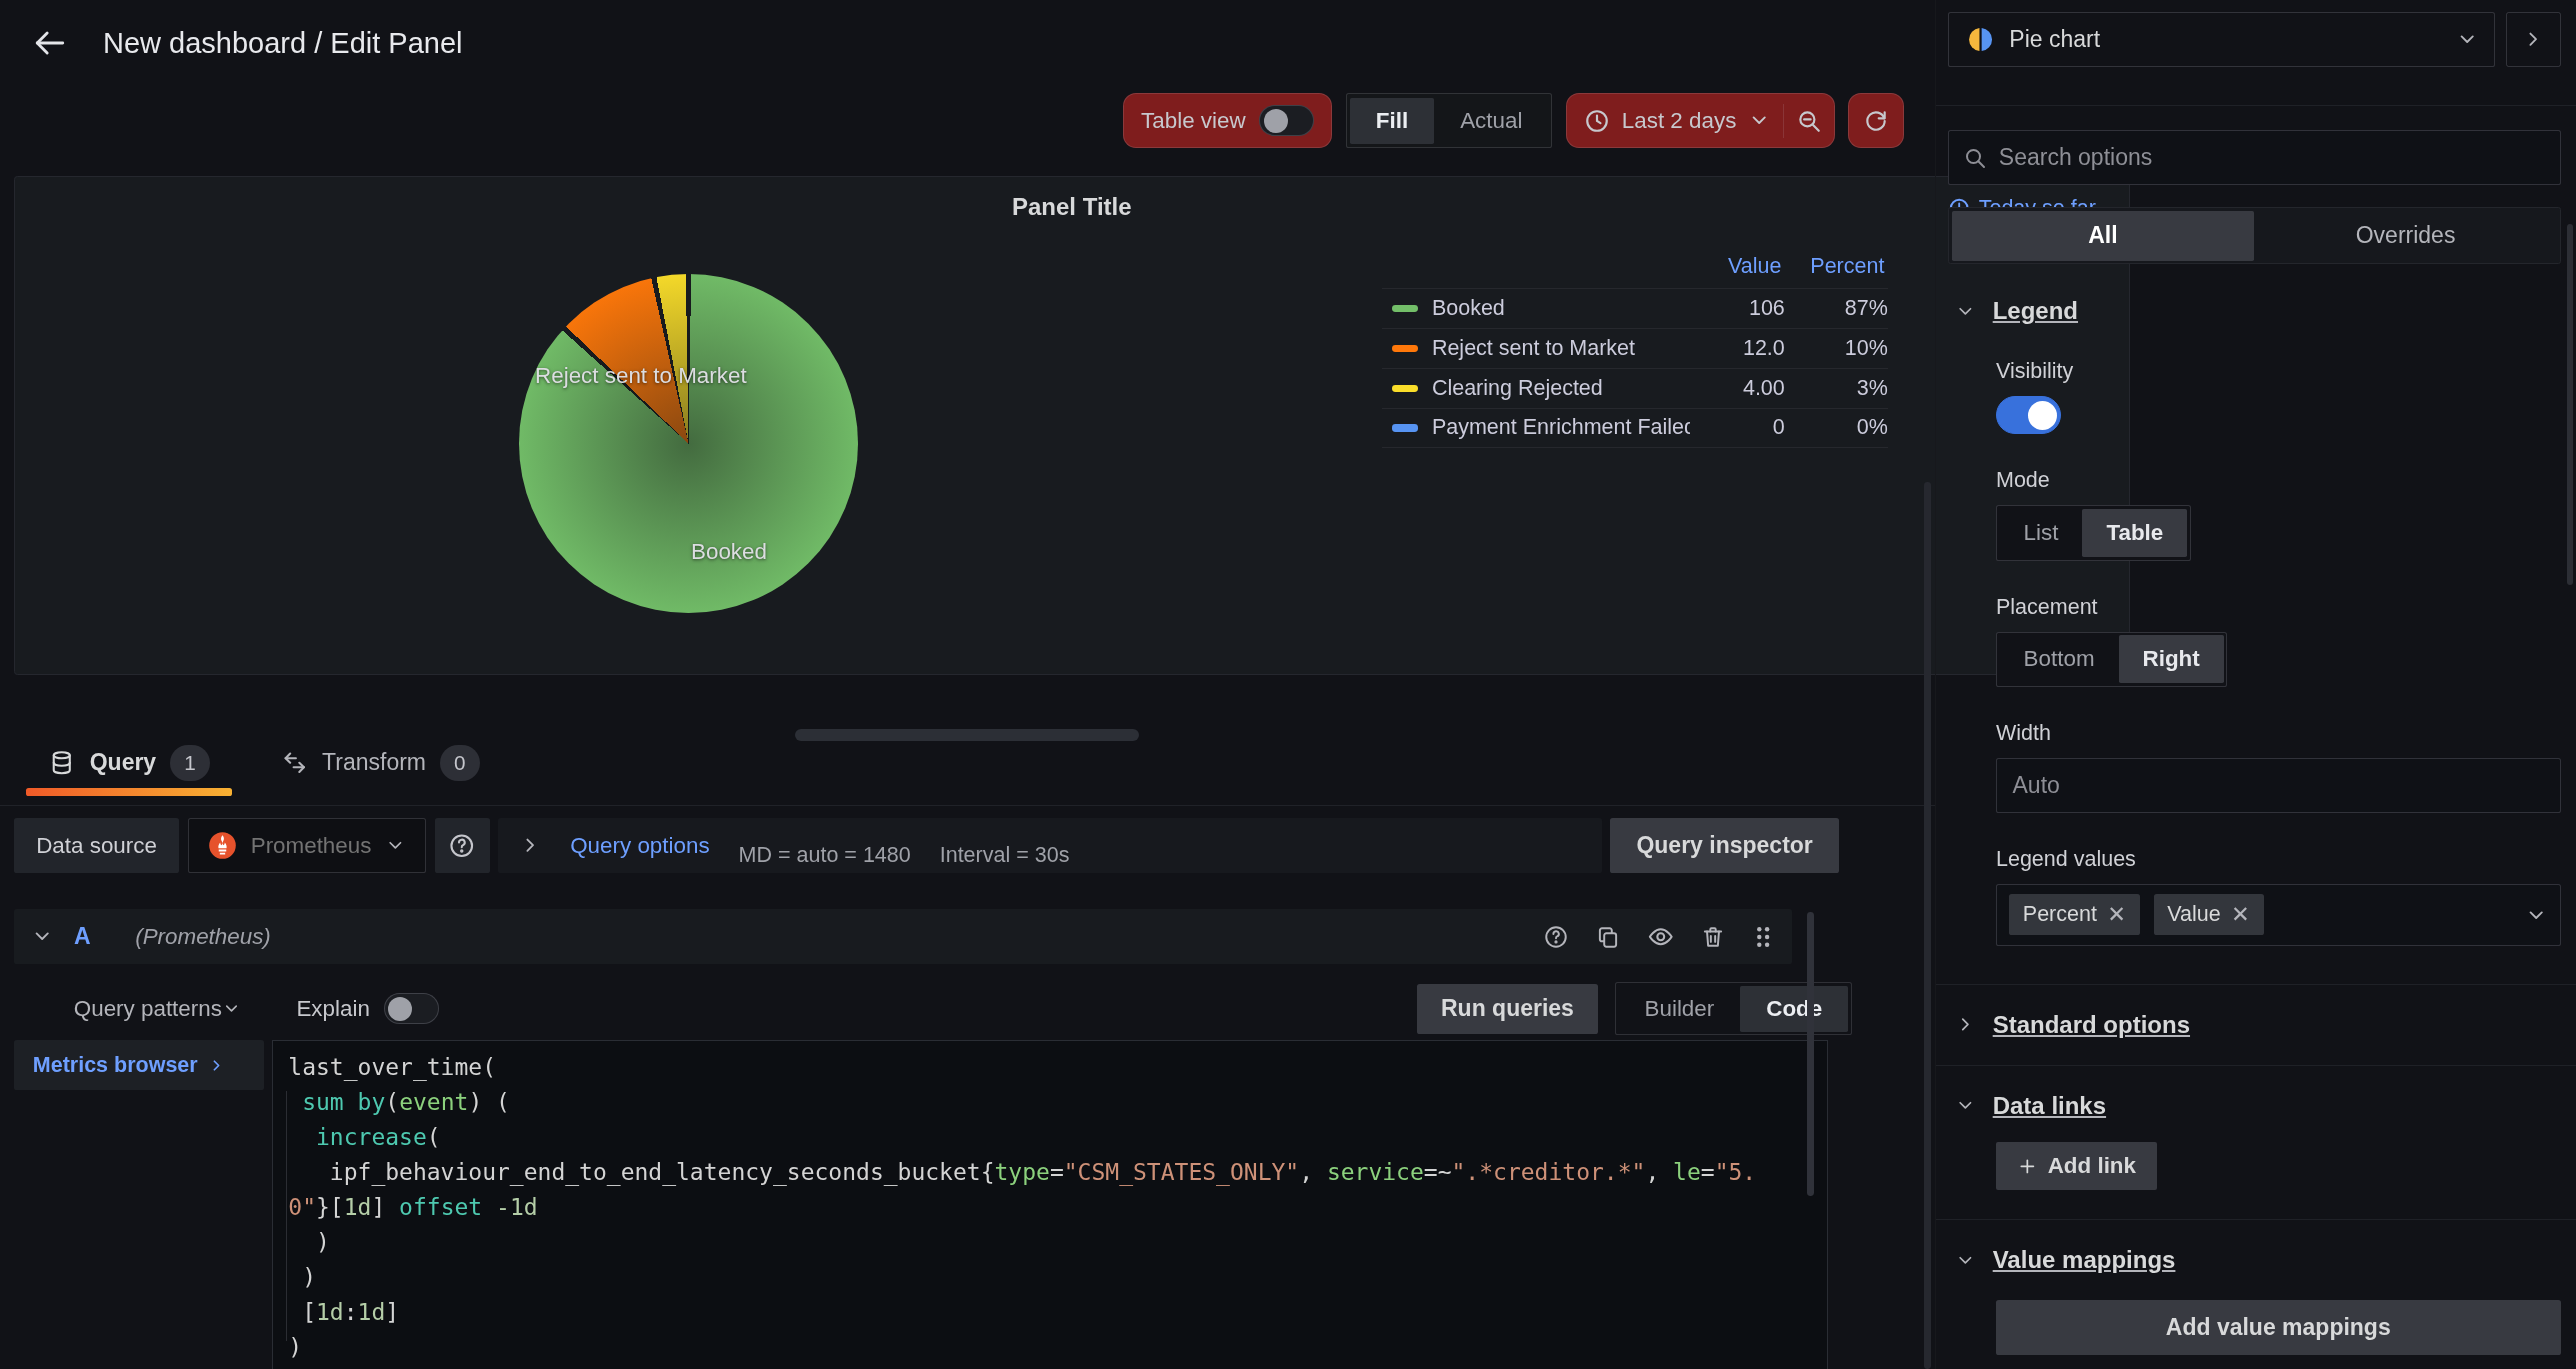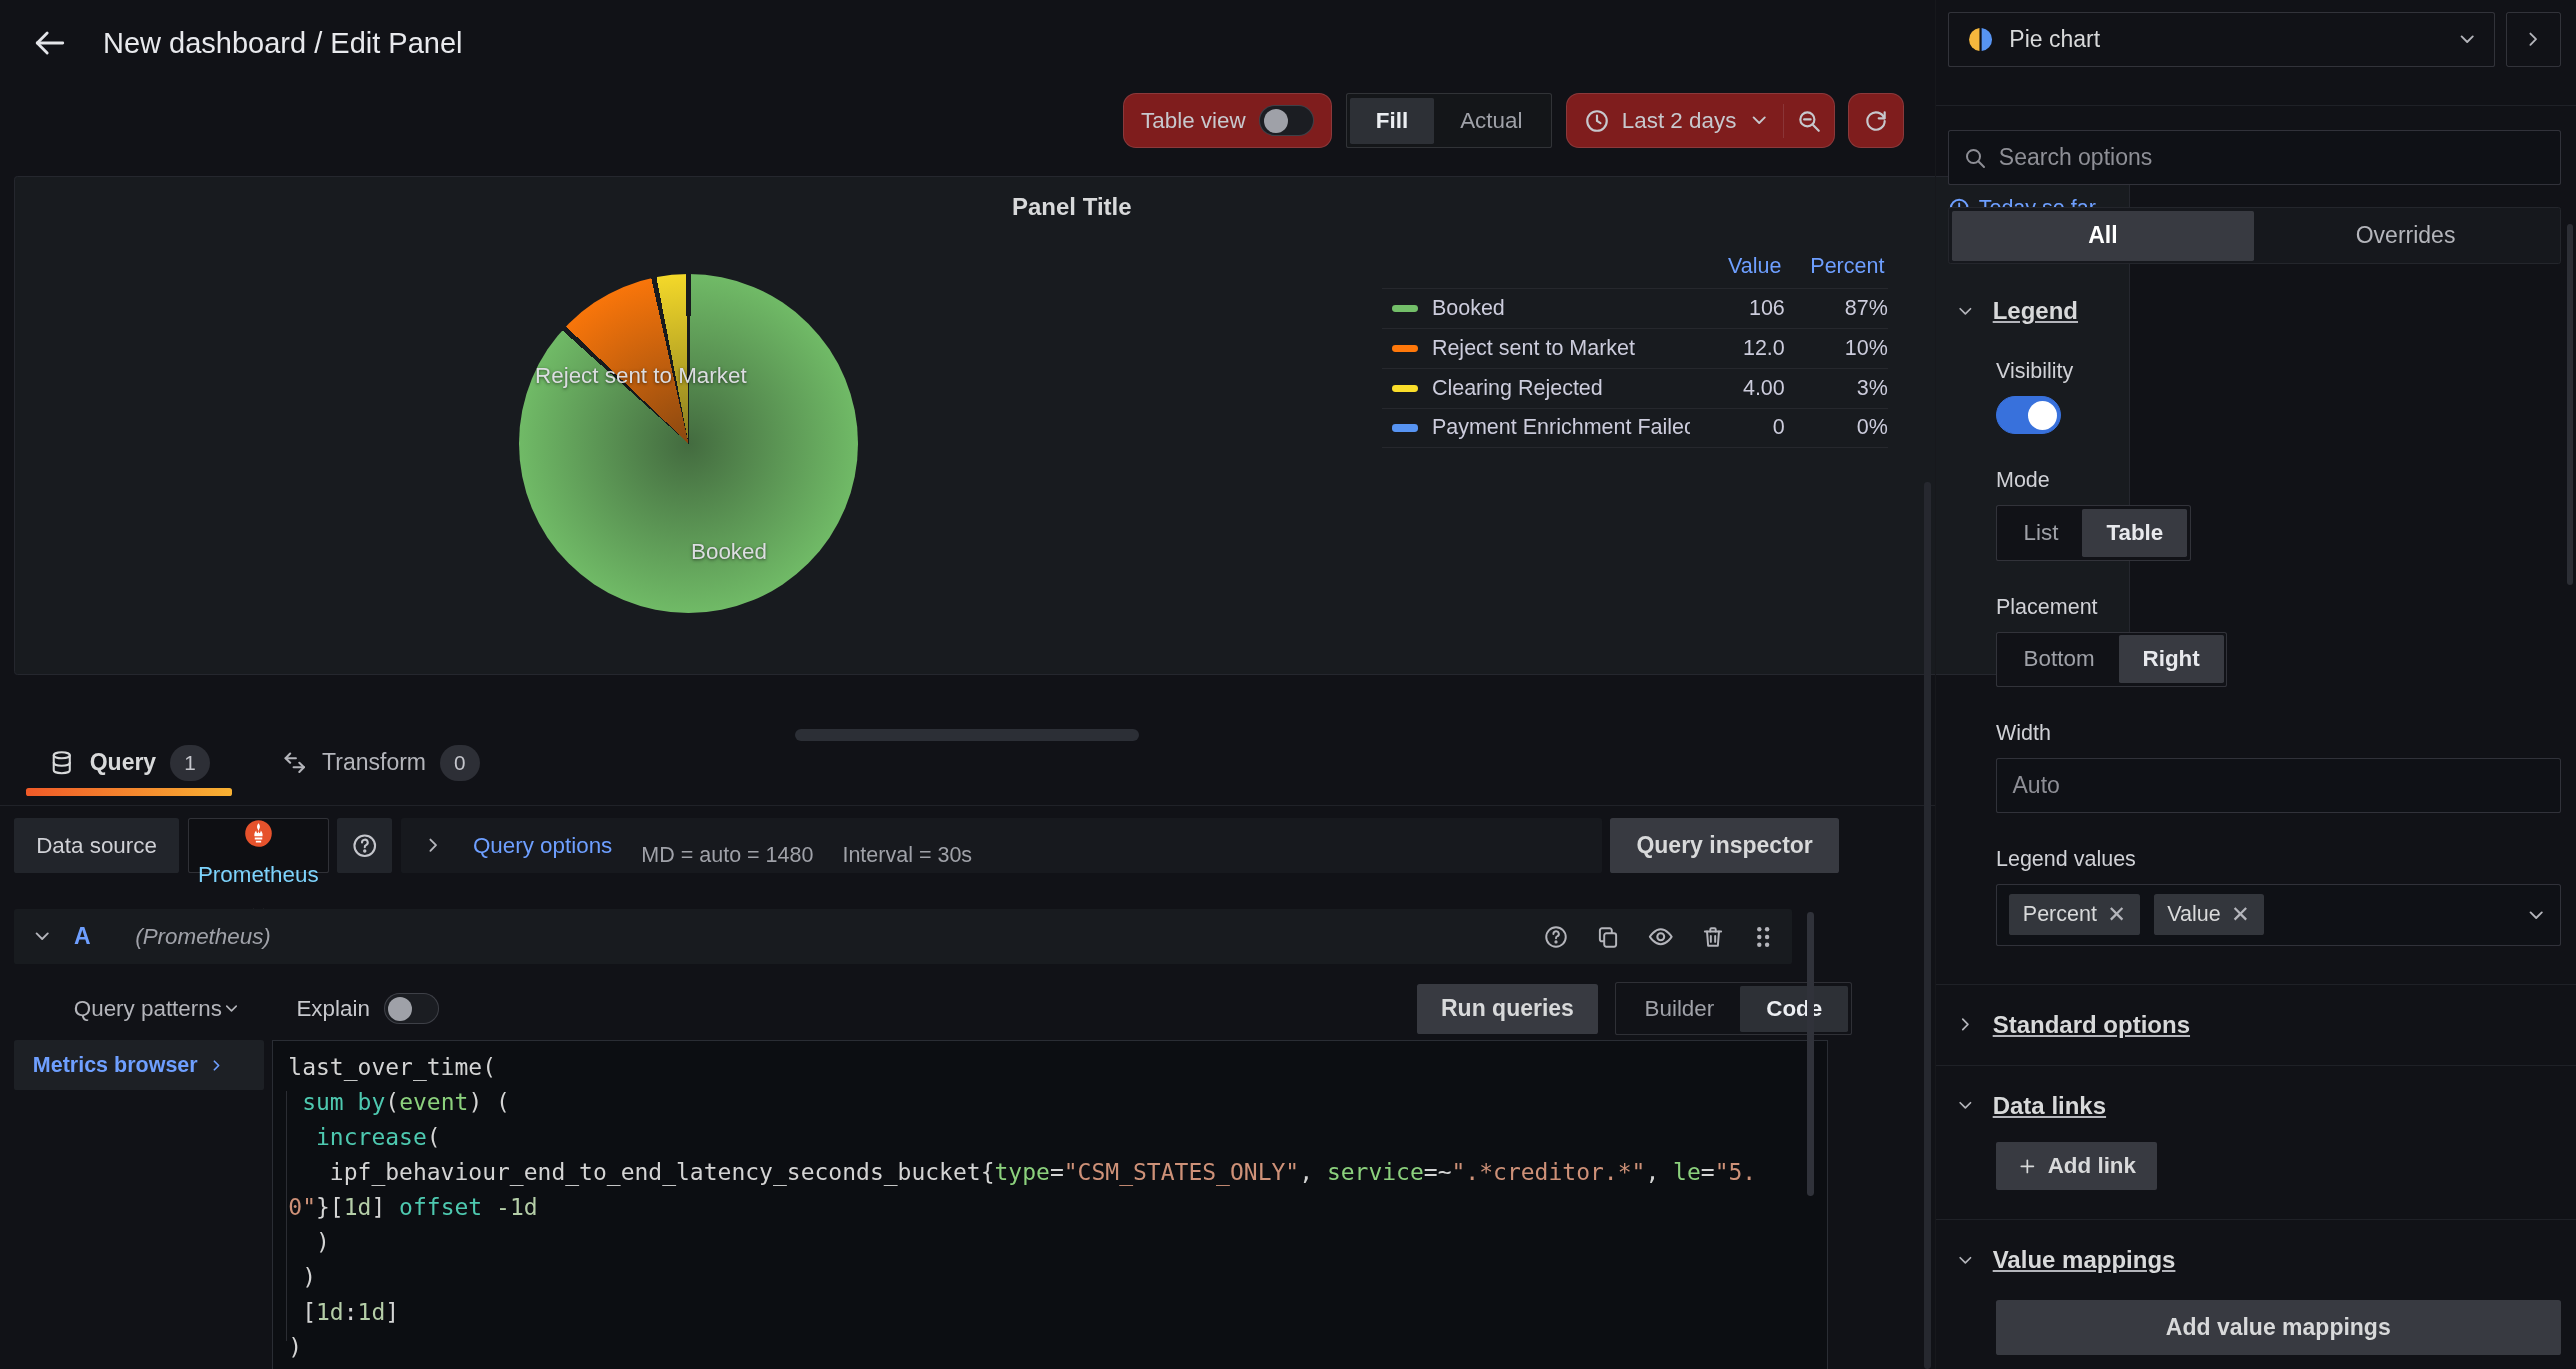--- a/index.html
+++ b/index.html
@@ -62,21 +62,21 @@
   .tabs-row { position:absolute; top:720px; left:0; width:1935px; height:86px; border-bottom:0.9px solid #202228; display:flex; align-items:center; padding-left:26px; gap:26px; }
   .tab { position:relative; display:flex; align-items:center; gap:13.8px; height:100%; padding:0 22.4px; cursor:pointer; }
   .tab .tab-label { font-size:23px; font-weight:600; color:#d8d9da; }
   .tab.inactive .tab-label { font-weight:400; color:#b4b5bb; }
   .tab-badge { min-width:40px; height:36px; padding:0 12px; border-radius:18px; background:#2d2f36; color:#c5c6cc; display:flex; align-items:center; justify-content:center; font-size:20.7px; }
   .tab-underline { position:absolute; left:0; bottom:8.6px; width:100%; height:8.6px; border-radius:2.6px; background:linear-gradient(90deg,#f05a28,#f8b133); }
 
   
   .ds-row { position:absolute; top:818px; left:13.8px; width:1825px; height:55px; display:flex; align-items:stretch; gap:8.6px; }
   .ds-label { background:#22252b; border-radius:2.6px; display:flex; align-items:center; padding:0 22.4px; font-size:22.4px; color:#d0d1d6; font-weight:500; }
-  .ds-select { background:#0e0f13; border:0.9px solid rgba(204,204,220,0.18); border-radius:2.6px; display:flex; align-items:center; gap:13.8px; padding:0 9px; cursor:pointer; color:#7dd3fc; font-size:22.4px;flex-direction:column; }
+  .ds-select { background:#0e0f13; border:0.9px solid rgba(204,204,220,0.18); border-radius:2.6px; display:flex; align-items:center; gap:13.8px; padding:0 19px; cursor:pointer; color:#737373; font-size:22.4px; }
   .help-btn { width:55px; background:#22252b; border-radius:2.6px; display:flex; align-items:center; justify-content:center; cursor:pointer; color:#c5c6cc; }
   .opts-bar { flex:1; background:#17191e; border-radius:2.6px; display:flex; align-items:center; gap:29px; padding:0 20.7px; }
   .opts-link { color:#6e9fff; font-size:22.4px; font-weight:500; cursor:pointer; }
   .opts-info { color:#9fa1a8; font-size:21.5px;margin-top:20px; }
   .btn-inspector { background:#383a41; border-radius:2.6px; display:flex; align-items:center; padding:0 26px; font-size:23px; font-weight:600; color:#d8d9da; cursor:pointer; }
 
   
   .query-row { position:absolute; top:909px; left:13.8px; width:1778px; height:55px; background:#181b1f; border-radius:2.6px; display:flex; align-items:center; padding:0 17px; gap:20.7px; }
   .ref-id { color:#6e9fff; font-weight:700; font-size:23px; }
   .ds-hint { font-style:italic; color:#9fa1a8; font-size:22.4px; margin-left:24px; }

